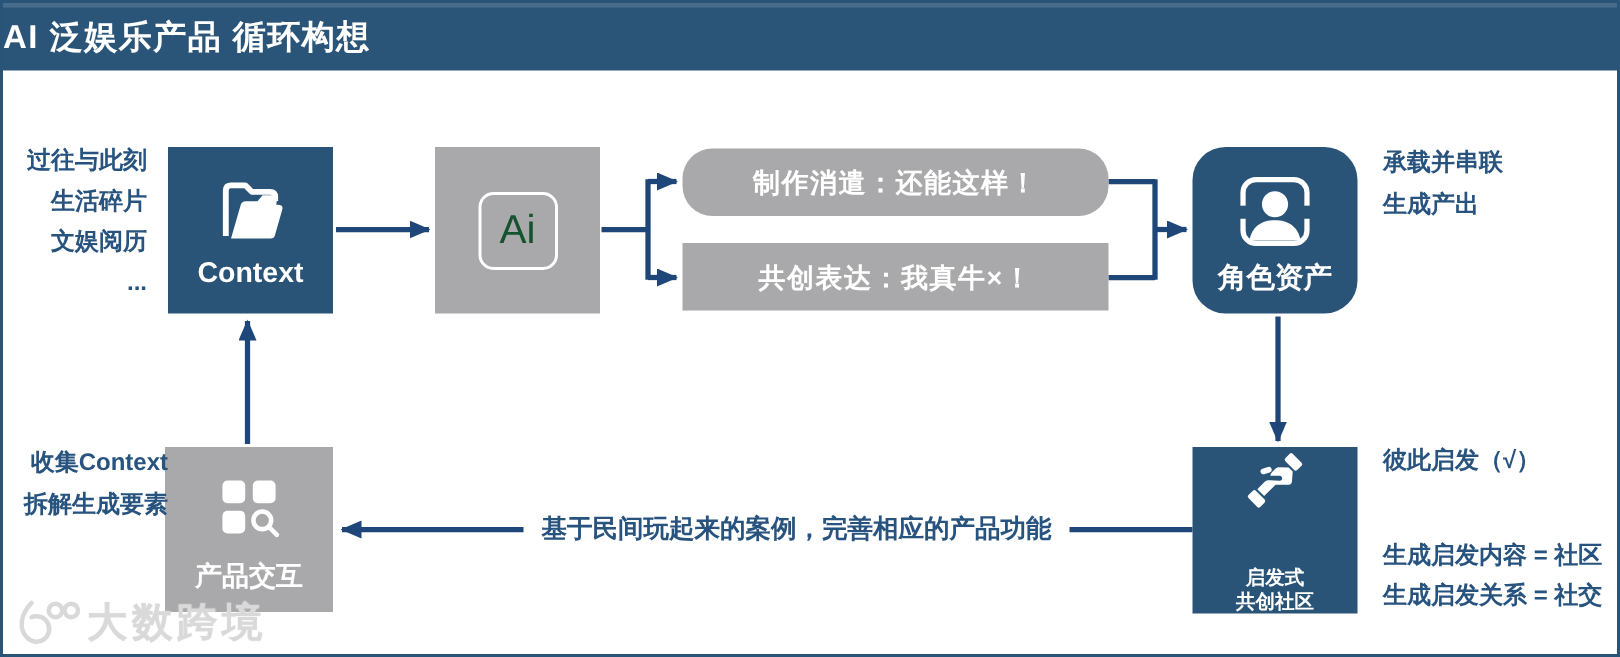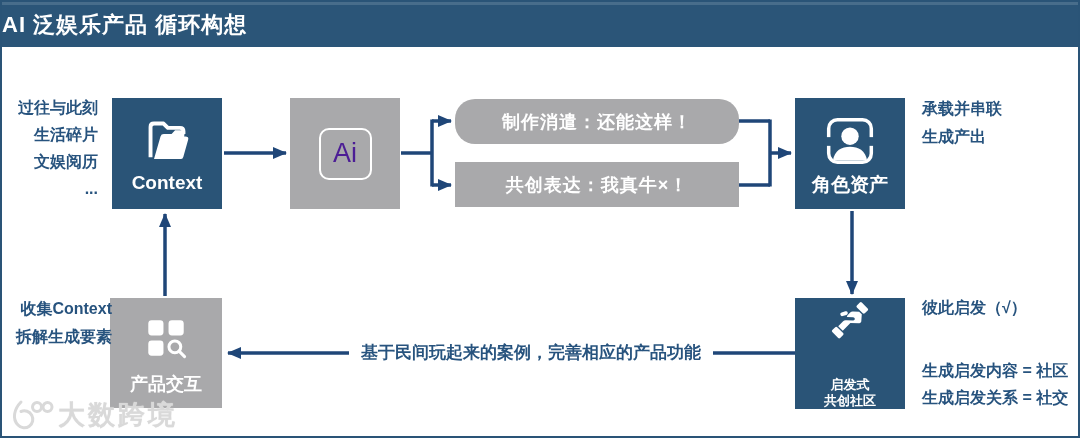--- a/index.html
+++ b/index.html
@@ -28,32 +28,32 @@
   .node.gray { background:#a9a9ab; color:#fff; }
   .node .label { font-weight:bold; color:#fff; text-align:center; }
 
   .node-context { left:110px; top:96px; width:110px; height:111px; gap:6px; }
   .node-context .label { font-size:19px; }
 
   .node-ai { left:288px; top:96px; width:110px; height:111px; }
   .ai-badge {
     width:53px; height:52px; border:2.5px solid #fff; border-radius:10px;
     display:flex; align-items:center; justify-content:center;
-    color:#4c1d95; font-size:27px; font-weight:400;
+    color:#14532d; font-size:27px; font-weight:400;
   }
 
   .pill {
     position:absolute; left:453px; width:284px; height:45px; background:#a9a9ab;
     display:flex; align-items:center; justify-content:center; z-index:2;
     color:#fff; font-size:18px; font-weight:bold; letter-spacing:1px;
   }
   .pill-make { top:97px;border-radius:20px; }
   .pill-express { top:160px; }
 
-  .node-role { left:793px; top:96px; width:110px; height:111px; gap:0; }
+  .node-role { left:793px; top:96px; width:110px; height:111px; gap:0;border-radius:22px; }
   .node-role .label { font-size:19px; }
 
   .node-community { left:793px; top:296px; width:110px; height:111px; gap:3px; }
   .node-community .label { font-size:13px; line-height:1.25;margin-top:31px; }
 
   .node-product { left:108px; top:296px; width:112px; height:110px; gap:7px; }
   .node-product .label { font-size:18px; }
 
   
   .note { position:absolute; color:#27537e; font-weight:bold; font-size:16px; line-height:27px; z-index:2; }

